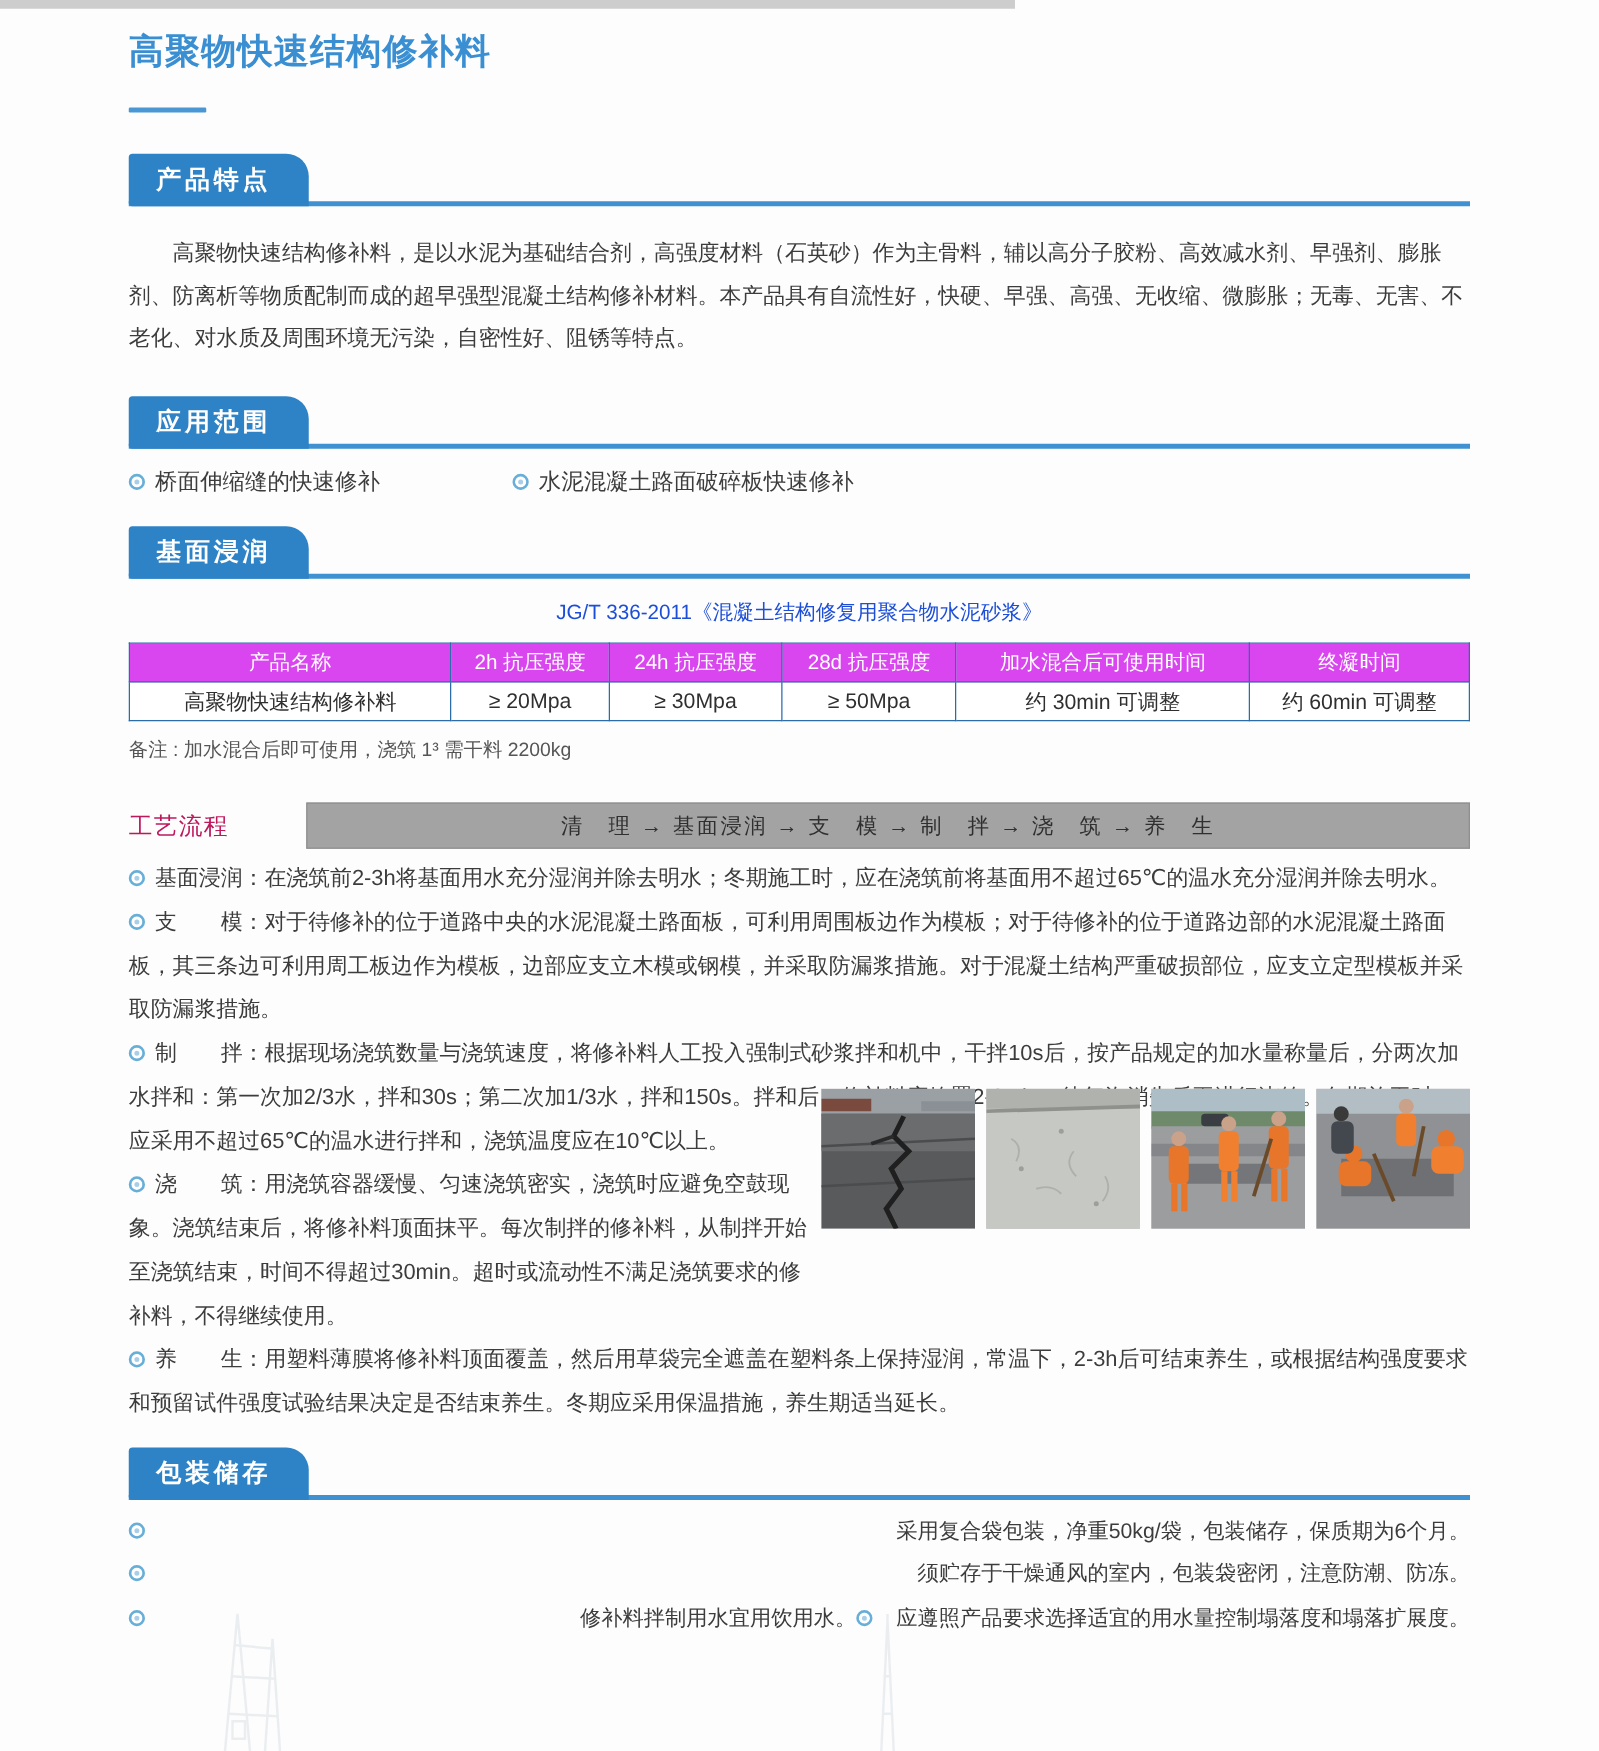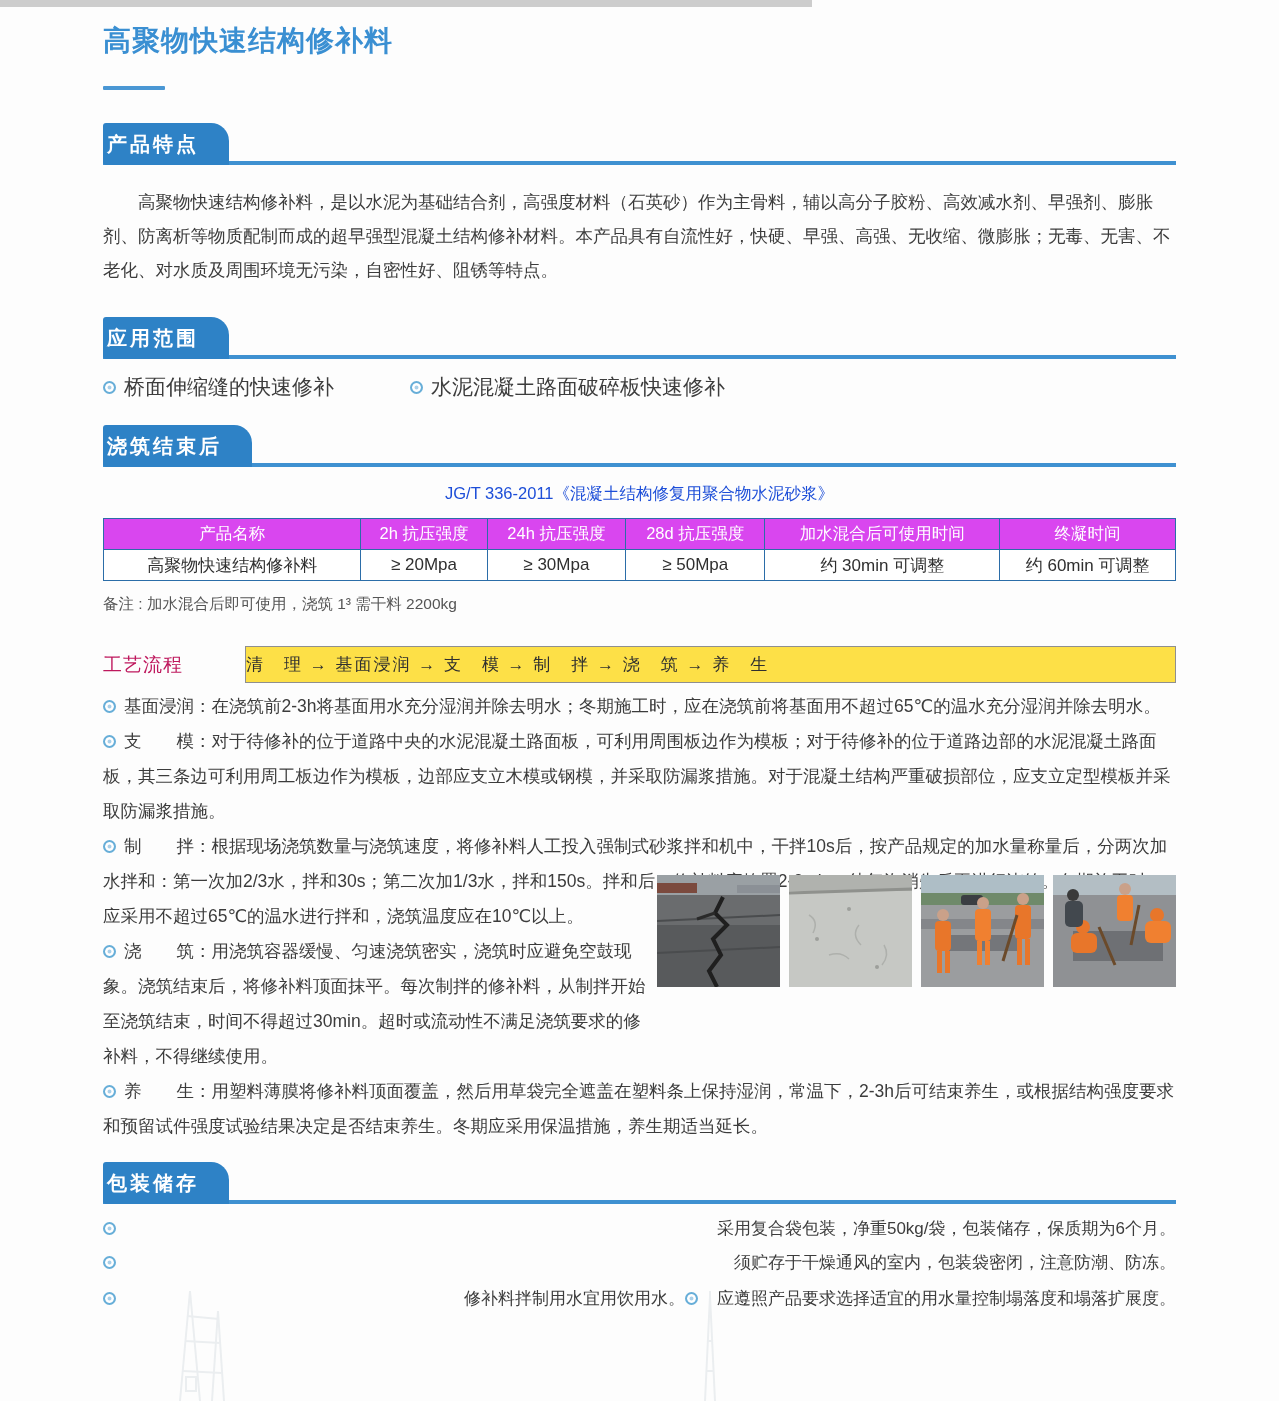--- a/index.html
+++ b/index.html
@@ -16,55 +16,55 @@
   .page { padding:16px 103px 0 103px; position:relative; }
 
   .doc-title { font-size:28px; font-weight:700; color:#3a8fd2; letter-spacing:1px; margin-top:6px; }
   .title-dash { width:62px; height:4px; background:#4a97d4; margin-top:26px; border-radius:1px; }
 
   .sec-head { position:relative; border-bottom:4px solid #3f91d1; height:39px; }
   .banner {
     position:absolute; left:0; bottom:-4px;
     background:#2e82c6; color:#fff;
     font-size:20px; font-weight:700; letter-spacing:3px;
-    height:42px; line-height:42px; padding:0 30px 0 4px;
+    height:42px; line-height:42px; padding:0 30px 0 22px;
     border-radius:3px 18px 0 3px;
   }
 
   .features-body {
     margin-top:20px; font-size:17.5px; line-height:34px;
     text-indent:2em; color:#3c3c3c;
   }
 
   .bullet {
     display:inline-block; width:13px; height:13px; border-radius:50%;
     border:2px solid #67aed8; box-shadow:inset 0 0 0 2.5px #fff;
     background:#a9cfe8; margin-right:8px; vertical-align:-1px; flex:0 0 auto;
   }
 
-  .app-items { display:flex; margin-top:14px; font-size:21px; }
+  .app-items { display:flex; margin-top:14px; font-size:18px; }
   .app-item { display:flex; align-items:center; }
   .app-item:first-child { width:307px; }
 
   .standard-line { text-align:center; margin-top:16px; font-size:16.5px; color:#1d4ed8; }
 
   table.perf { width:100%; border-collapse:collapse; margin-top:13px; table-layout:fixed; }
   table.perf th, table.perf td { border:1px solid #2b6da8; text-align:center; height:31px; }
   table.perf th { background:#d946ef; color:#fff; font-size:16.5px; font-weight:400; }
   table.perf td { background:#fff; font-size:17px; color:#2f2f2f; }
   .col-name{width:24%;} .col-2h{width:11.8%;} .col-24h{width:12.9%;}
   .col-28d{width:13%;} .col-mix{width:21.9%;} .col-final{width:16.4%;}
 
   .table-note { margin-top:13px; font-size:15.5px; color:#555; }
 
   .flow-row { display:flex; align-items:center; margin-top:13px; }
   .flow-label { font-size:19px; width:142px; color:#be185d; letter-spacing:1px; }
   .flow-box {
-    flex:1; border:1px solid #8f8f8f; background:#fde047;
-    text-align:left; font-size:17px; padding:6px 0; letter-spacing:2px; color:#2f2f2f;
+    flex:1; border:1px solid #8f8f8f; background:#a3a3a3;
+    text-align:center; font-size:17px; padding:6px 0; letter-spacing:2px; color:#2f2f2f;
   }
 
   .process-body { position:relative; margin-top:6px; }
   .step { font-size:17.5px; line-height:35px; color:#3c3c3c; }
   .step.narrow { max-width:548px; }
 
   .photos { position:absolute; top:186px; right:0; display:flex; gap:9px; }
   .photo { width:123px; height:112px; overflow:hidden; background:#bbb; }
   .photo svg { display:block; }
 
@@ -108,21 +108,21 @@
       </div>
       <div class="app-item" data-interactable="false">
         <span class="bullet" data-interactable="false"></span>
         <span data-interactable="false">水泥混凝土路面破碎板快速修补</span>
       </div>
     </div>
   </div>
 
   <div class="sec" style="margin-top:27px;" data-interactable="false">
     <div class="sec-head" data-interactable="false">
-      <span class="banner" data-interactable="false">浇筑结束后</span>
+      <span class="banner" data-interactable="false">基面浸润</span>
     </div>
     <div class="standard-line" data-interactable="false">JG/T 336-2011《混凝土结构修复用聚合物水泥砂浆》</div>
     <table class="perf" data-interactable="false">
       <colgroup>
         <col class="col-name">
           <col class="col-2h">
           <col class="col-24h">
         <col class="col-28d">
           <col class="col-mix">
           <col class="col-final">

